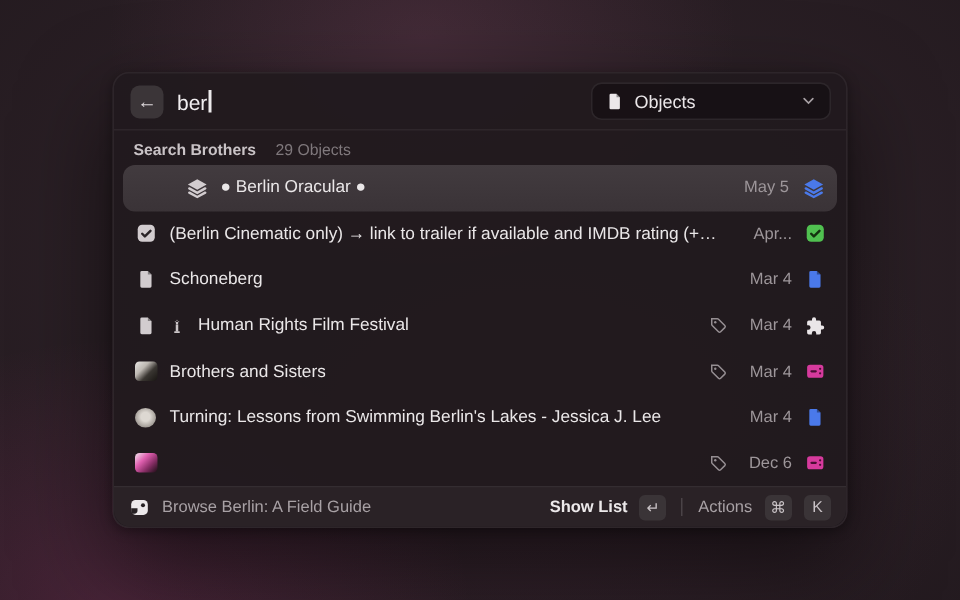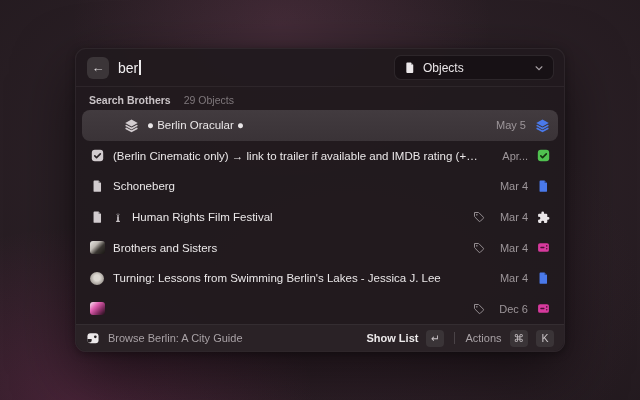--- a/index.html
+++ b/index.html
@@ -253,21 +253,21 @@
       </div>
 
     <div class="footer">
       <span class="type-icon">
         <svg viewBox="0 0 24 24" width="14" height="14">
             <rect x="2.5" y="4" width="19" height="17" rx="5" fill="#ece8ea"></rect>
             <circle cx="16" cy="10" r="2.3" fill="#262023"></circle>
             <path d="M2.5 13.5h7.2v2.6a3.6 3.6 0 0 1-3.6 3.6H2.5Z" fill="#262023"></path>
           </svg>
       </span>
-      <span class="ctx">Browse Berlin: A City Guide</span>
+      <span class="ctx">Browse Berlin: A Field Guide</span>
       <span class="spacer"></span>
       <span class="showlist">Show List</span>
       <span class="key">↵</span>
       <span class="vdiv"></span>
       <span class="actions">Actions</span>
       <span class="key">⌘</span>
       <span class="key">K</span>
     </div>
 
   </div>

